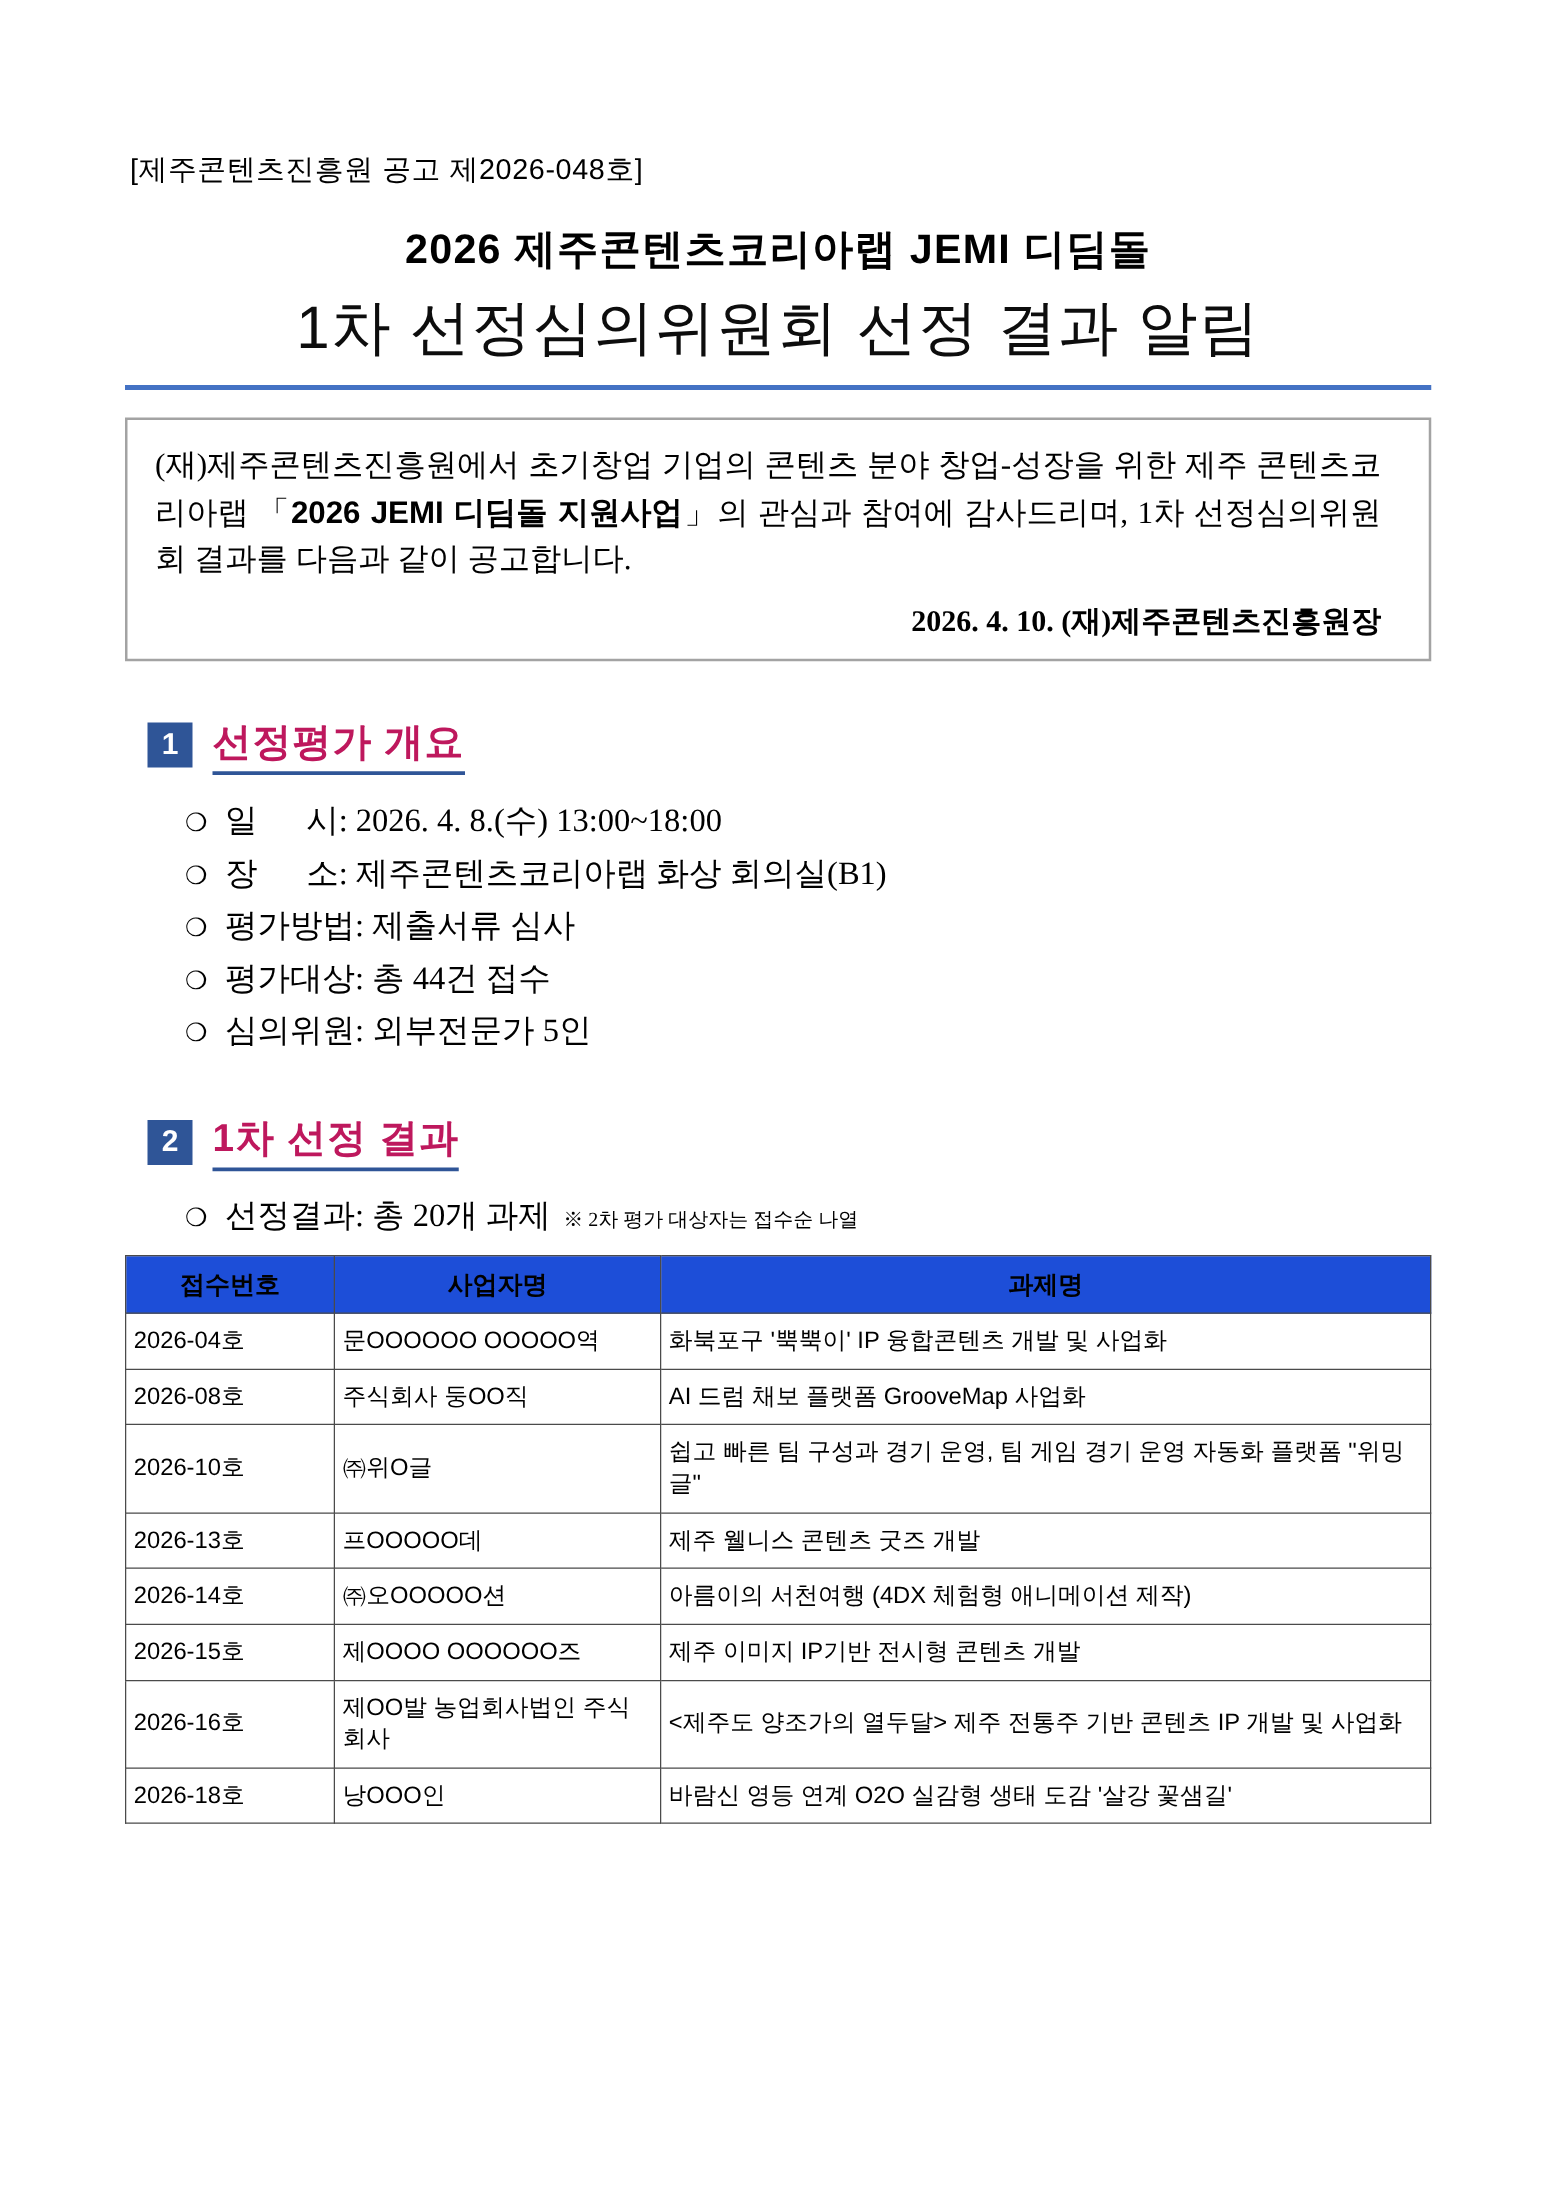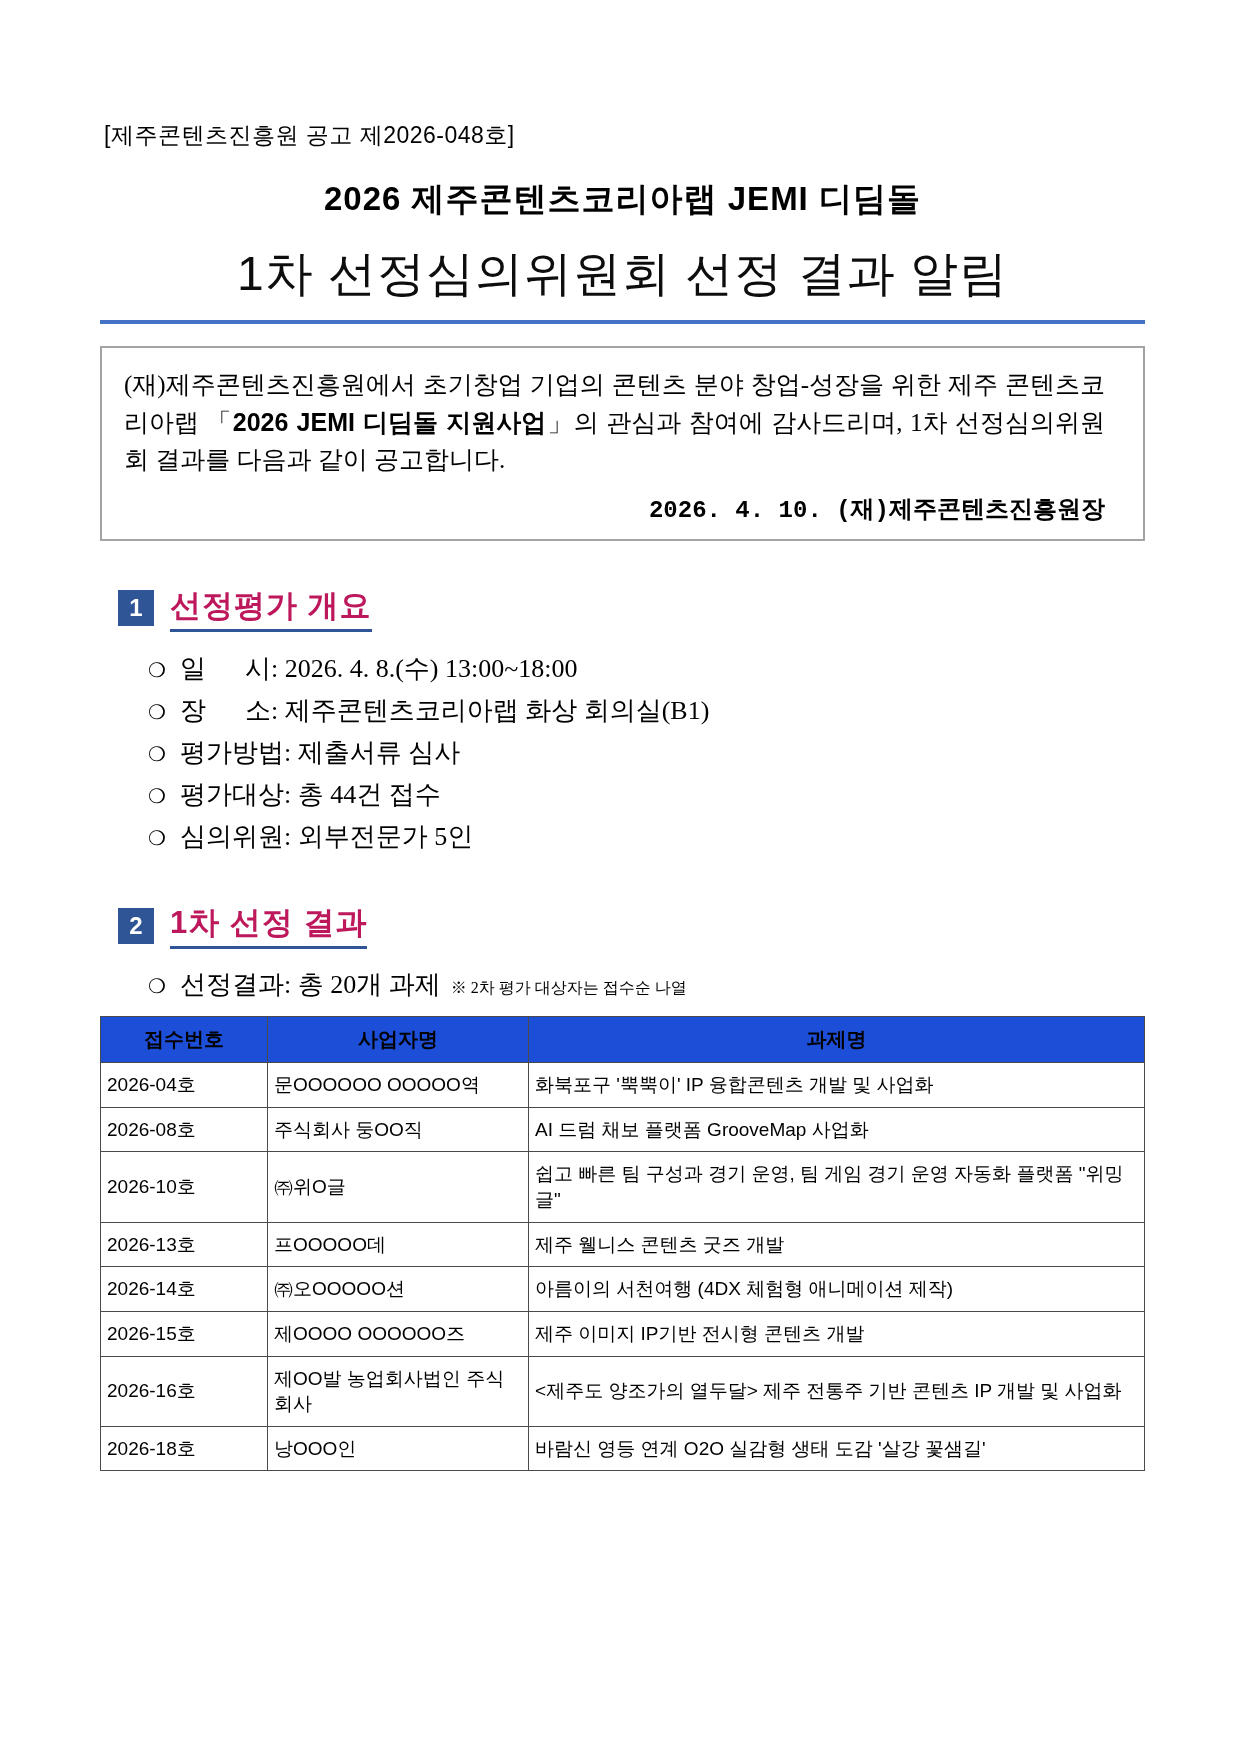--- a/index.html
+++ b/index.html
@@ -30,21 +30,21 @@
   .title-wrap {
     text-align: center;
     margin-top: 26px;
   }
   .title-sub {
     font-family: "Liberation Sans", sans-serif;
     font-size: 33px;
     font-weight: bold;
     letter-spacing: 1px;
     color: #000;
-    margin-bottom: 20px;
+    margin-bottom: 8px;
   }
   .title-main {
     font-family: "Liberation Sans", sans-serif;
     font-size: 48px;
     font-weight: normal;
     letter-spacing: 1px;
     color: #0d0d0d;
     margin-bottom: 14px;
   }
   .rule {
@@ -62,21 +62,21 @@
     line-height: 1.5;
     text-align: justify;
     text-justify: inter-word;
   }
   .intro-text b {
     font-family: "Liberation Sans", sans-serif;
     font-weight: bold;
   }
   .intro-sign {
     text-align: right;
-    font-family: Liberation Mono, monospace;
+    font-family: Liberation Serif, serif;
     font-weight: bold;
     font-size: 24px;
     margin-top: 14px;
   }
   .section-head {
     display: flex;
     align-items: center;
     margin: 44px 0 14px 18px;
   }
   .section-num {

